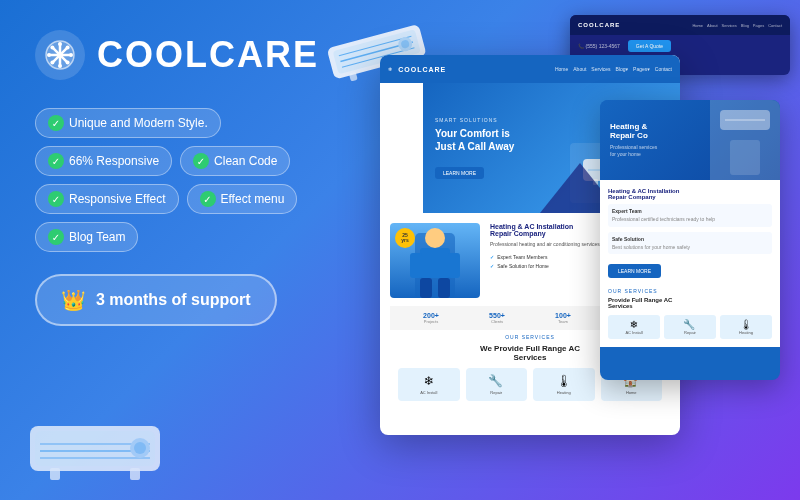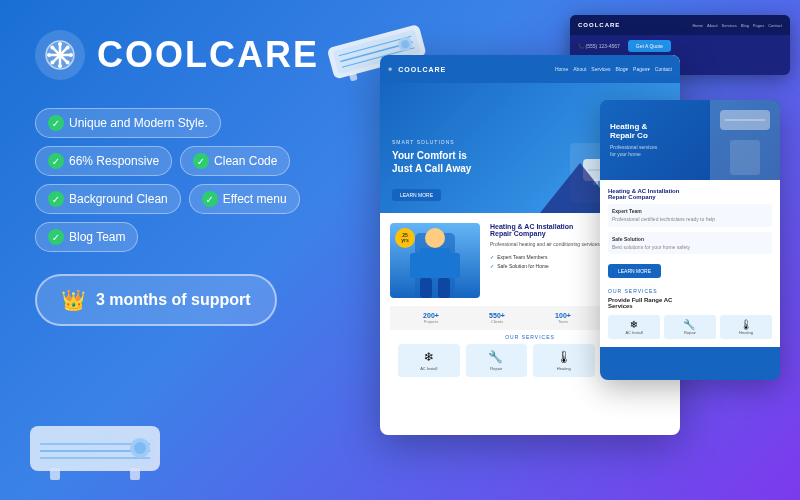--- a/index.html
+++ b/index.html
@@ -171,22 +171,23 @@
       color: rgba(255,255,255,0.8);
       font-size: 5px;
     }
 
     .mockup-hero {
       height: 130px;
       background: linear-gradient(135deg, #1565c0, #42a5f5);
       position: relative;
       overflow: hidden;
       display: flex;
-      align-items: flex-end;
+      align-items: center;
       padding: 12px;
+      margin-left: 43px;
     }
 
     .mockup-hero-text {
       color: white;
       z-index: 2;
     }
 
     .mockup-hero-sub {
       font-size: 5px;
       text-transform: uppercase;
@@ -532,21 +533,21 @@
     <div class="badge">
       <div class="check-icon">✓</div>
       <span>66% Responsive</span>
     </div>
     <div class="badge">
       <div class="check-icon">✓</div>
       <span>Clean Code</span>
     </div>
     <div class="badge">
       <div class="check-icon">✓</div>
-      <span>Background Clean</span>
+      <span>Responsive Effect</span>
     </div>
     <div class="badge">
       <div class="check-icon">✓</div>
       <span>Effect menu</span>
     </div>
     <div class="badge">
       <div class="check-icon">✓</div>
       <span>Blog Team</span>
     </div>
   </div>
@@ -684,20 +685,21 @@
           <div class="mockup-stat-num">100+</div>
           <div class="mockup-stat-label">Team</div>
         </div>
         <div class="mockup-stat">
           <div class="mockup-stat-num">350+</div>
           <div class="mockup-stat-label">Awards</div>
         </div>
       </div>
 
       <div class="mockup-services-label">OUR SERVICES</div>
+      <div class="mockup-services-title">We Provide Full Range AC<br>Services</div>
 
       <div style="display:flex; gap:6px; padding: 0 8px;">
         <div style="flex:1; background:#e3f2fd; border-radius:4px; padding:6px; text-align:center;">
           <div style="font-size:12px;">❄</div>
           <div style="font-size:4px; color:#555; margin-top:2px;">AC Install</div>
         </div>
         <div style="flex:1; background:#e3f2fd; border-radius:4px; padding:6px; text-align:center;">
           <div style="font-size:12px;">🔧</div>
           <div style="font-size:4px; color:#555; margin-top:2px;">Repair</div>
         </div>

